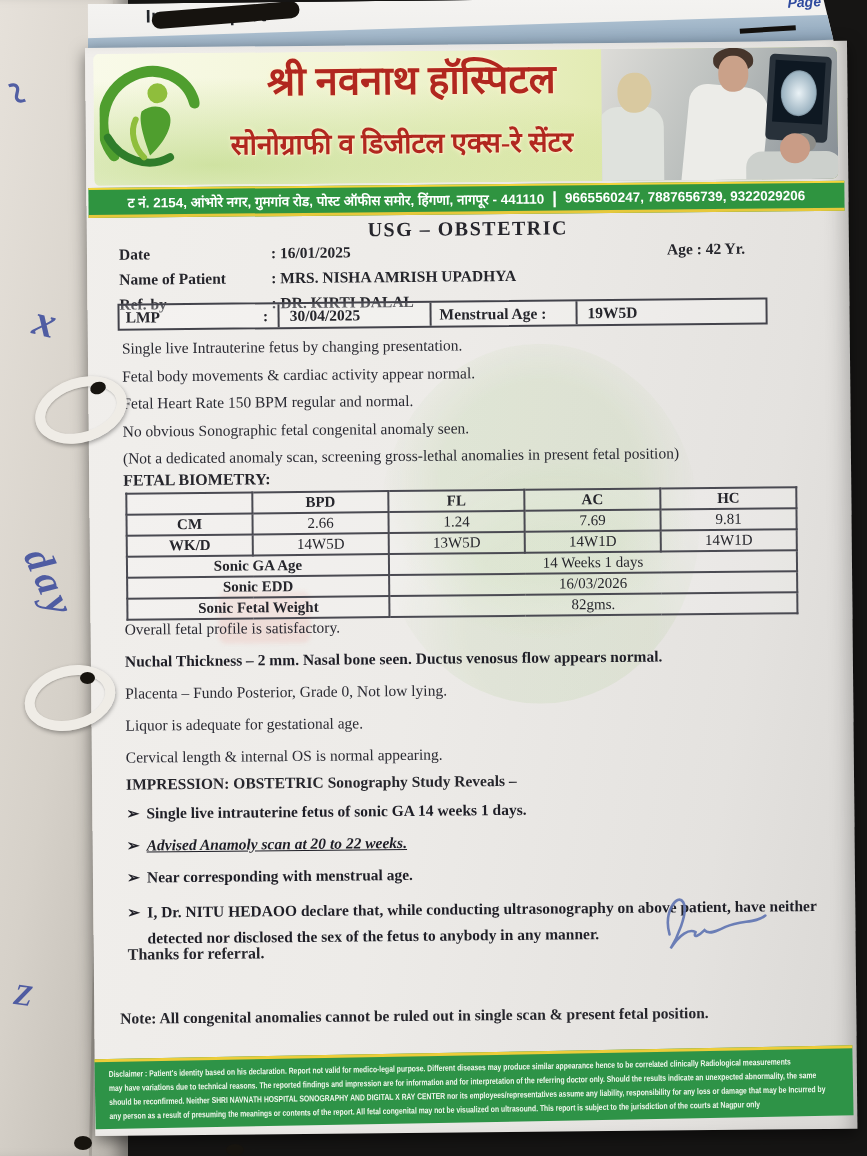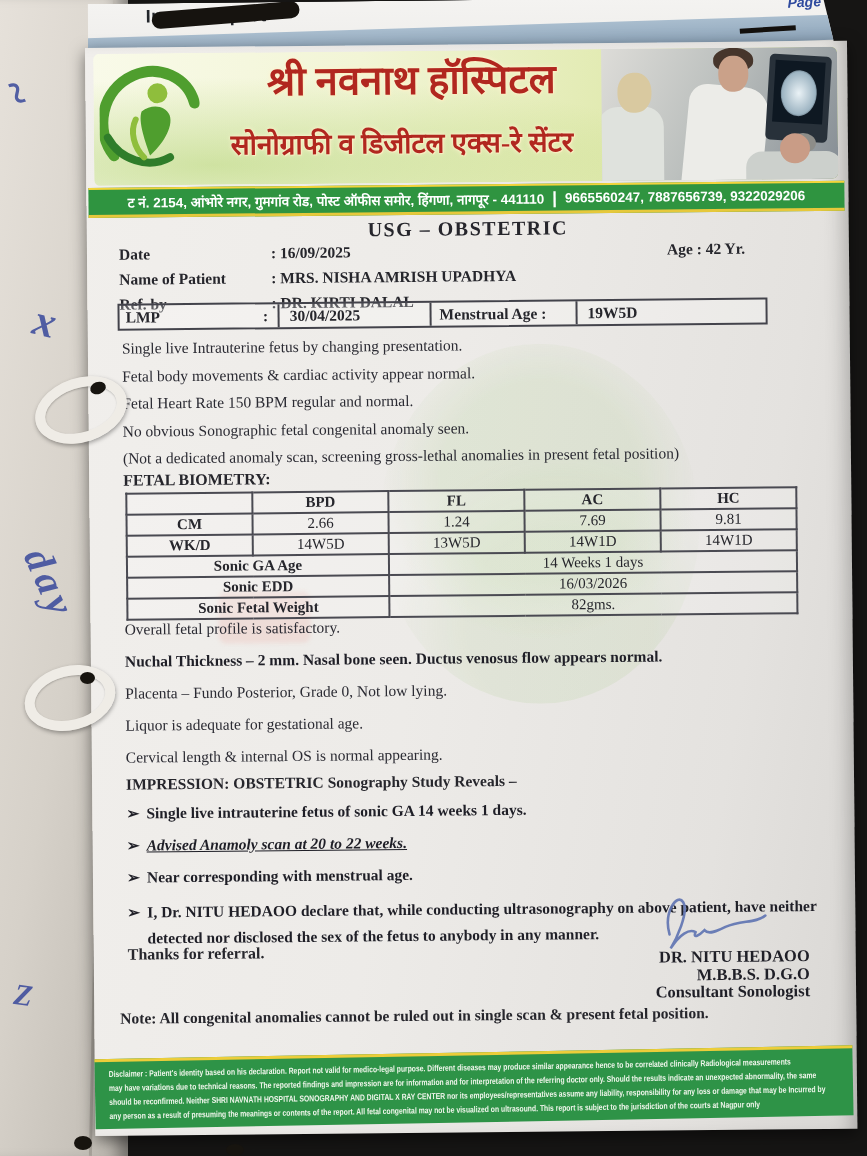--- a/index.html
+++ b/index.html
@@ -233,21 +233,21 @@
     <span>ट नं. 2154, आंभोरे नगर, गुमगांव रोड, पोस्ट ऑफीस समोर, हिंगणा, नागपूर - 441110</span>
     <span class="bar">|</span>
     <span>9665560247, 7887656739, 9322029206</span>
   </div>
 
   <div class="title">USG – OBSTETRIC</div>
 
   <div class="details">
     <div class="drow">
       <span class="dlabel">Date</span>
-      <span>: 16/09/2025</span>
+      <span>: 16/01/2025</span>
       <span class="age">Age : 42 Yr.</span>
     </div>
     <div class="drow">
       <span class="dlabel">Name of Patient</span>
       <span>: MRS. NISHA AMRISH UPADHYA</span>
     </div>
     <div class="drow">
       <span class="dlabel">Ref. by</span>
       <span>: DR. KIRTI DALAL</span>
     </div>
@@ -338,25 +338,20 @@
       <span class="tx">I, Dr. NITU HEDAOO declare that, while conducting ultrasonography on above patient, have neither detected nor disclosed the sex of the fetus to anybody in any manner.</span>
     </div>
   </div>
 
   <div class="thanks">Thanks for referral.</div>
 
   <svg class="signature" viewBox="0 0 122 66">
     <path d="M20 50 C14 28 28 8 34 18 C40 28 26 56 21 64 C30 50 40 44 46 48 C43 55 50 51 55 46 C59 51 68 47 76 43 C92 36 106 40 116 32" fill="none" stroke="#5f74b2" stroke-width="2.6" stroke-linecap="round"></path>
   </svg>
 
-  <div class="doctor">
-    <div>DR. NITU HEDAOO</div>
-    <div>M.B.B.S. D.G.O</div>
-    <div>Consultant Sonologist</div>
-  </div>
 
   <div class="note">Note: All congenital anomalies cannot be ruled out in single scan &amp; present fetal position.</div>
 
   <div class="footer">
     <div class="fline">Disclaimer : Patient's identity based on his declaration. Report not valid for medico-legal purpose. Different diseases may produce similar appearance hence to be correlated clinically Radiological measurements</div>
     <div class="fline">may have variations due to technical reasons. The reported findings and impression are for information and for interpretation of the referring doctor only. Should the results indicate an unexpected abnormality, the same</div>
     <div class="fline">should be reconfirmed. Neither SHRI NAVNATH HOSPITAL SONOGRAPHY AND DIGITAL X RAY CENTER nor its employees/representatives assume any liability, responsibility for any loss or damage that may be Incurred by</div>
     <div class="fline">any person as a result of presuming the meanings or contents of the report. All fetal congenital may not be visualized on ultrasound. This report is subject to the jurisdiction of the courts at Nagpur only</div>
   </div>
 </div>

